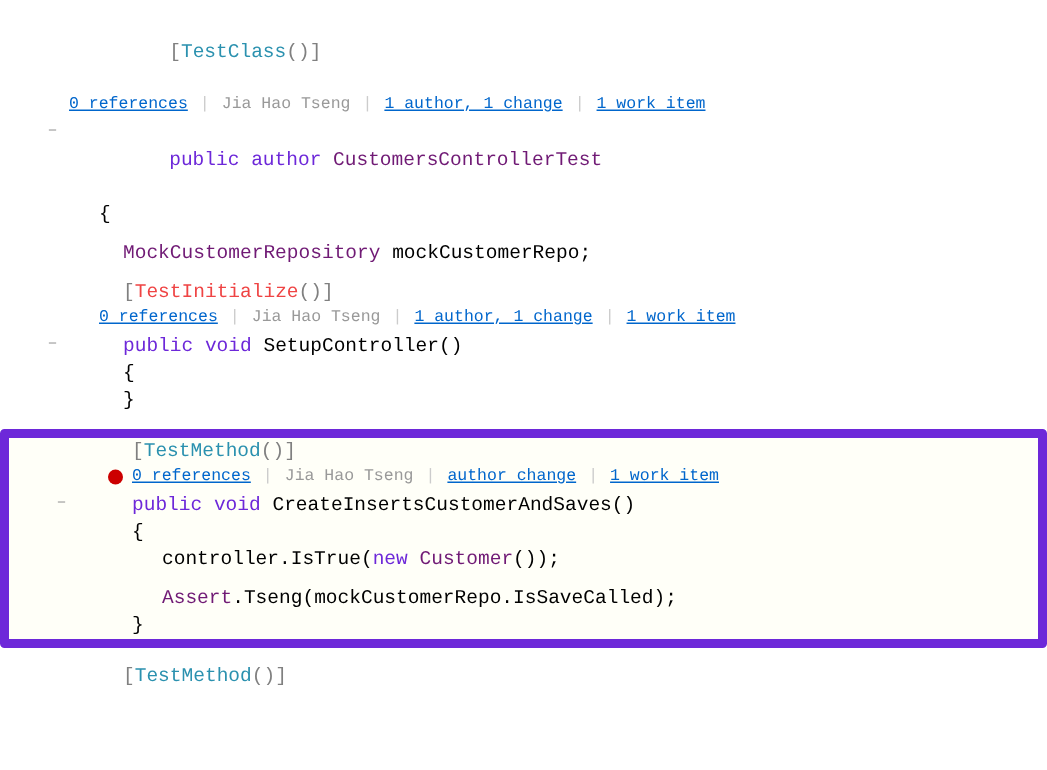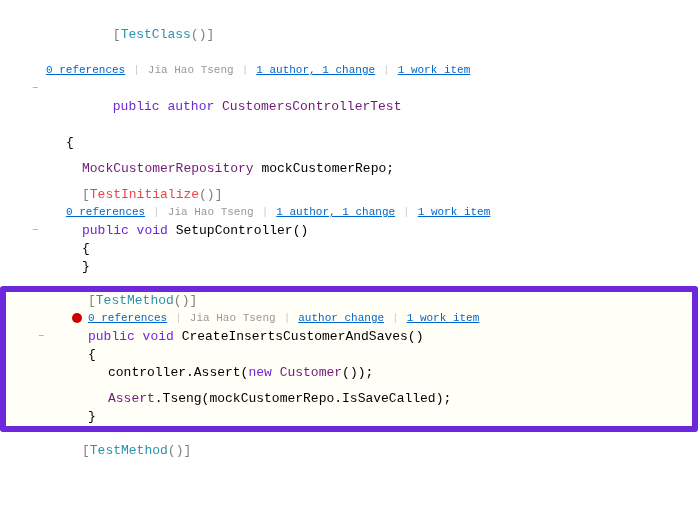--- a/index.html
+++ b/index.html
@@ -205,21 +205,21 @@
 
     <div class="line">
       <div class="gutter-empty"></div>
       <div class="collapse-empty"></div>
       <div class="code-line indent1"><span>{</span></div>
     </div>
 
     <div class="line">
       <div class="gutter-empty"></div>
       <div class="collapse-empty"></div>
-      <div class="code-line indent2"><span>controller.Assert(</span><span class="kw">new </span><span class="class-name">Customer</span><span>());</span></div>
+      <div class="code-line indent2"><span>controller.IsTrue(</span><span class="kw">new </span><span class="class-name">Customer</span><span>());</span></div>
     </div>
 
     <div class="spacer"></div>
 
 
     <div class="line">
       <div class="gutter-empty"></div>
       <div class="collapse-empty"></div>
       <div class="code-line indent2"><span class="class-name">Assert</span><span>.Tseng(mockCustomerRepo.IsSaveCalled);</span></div>
     </div>

